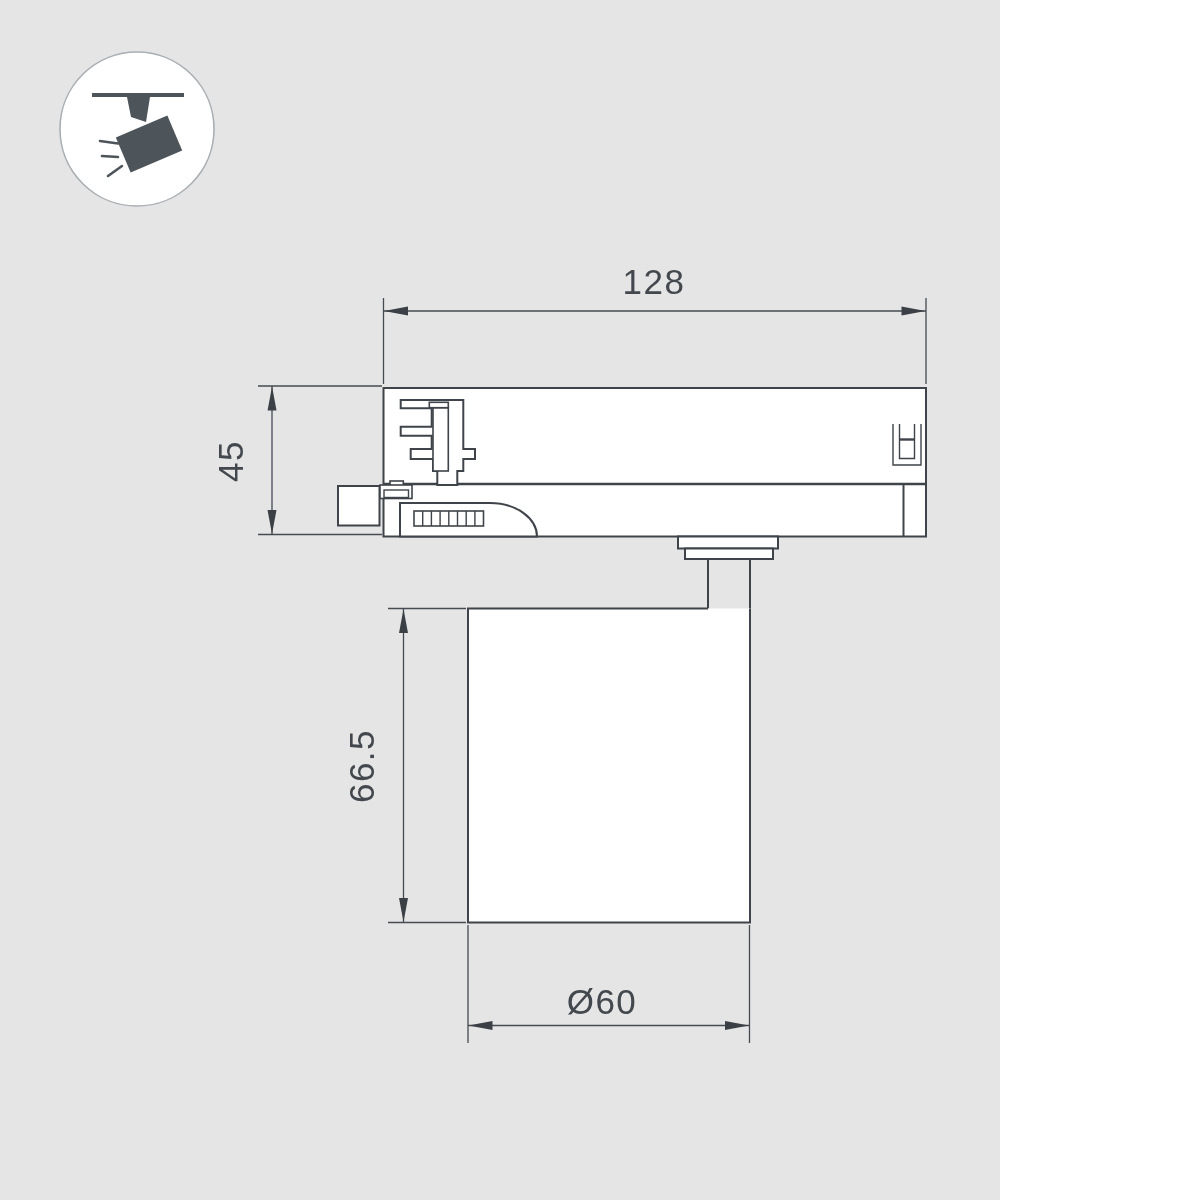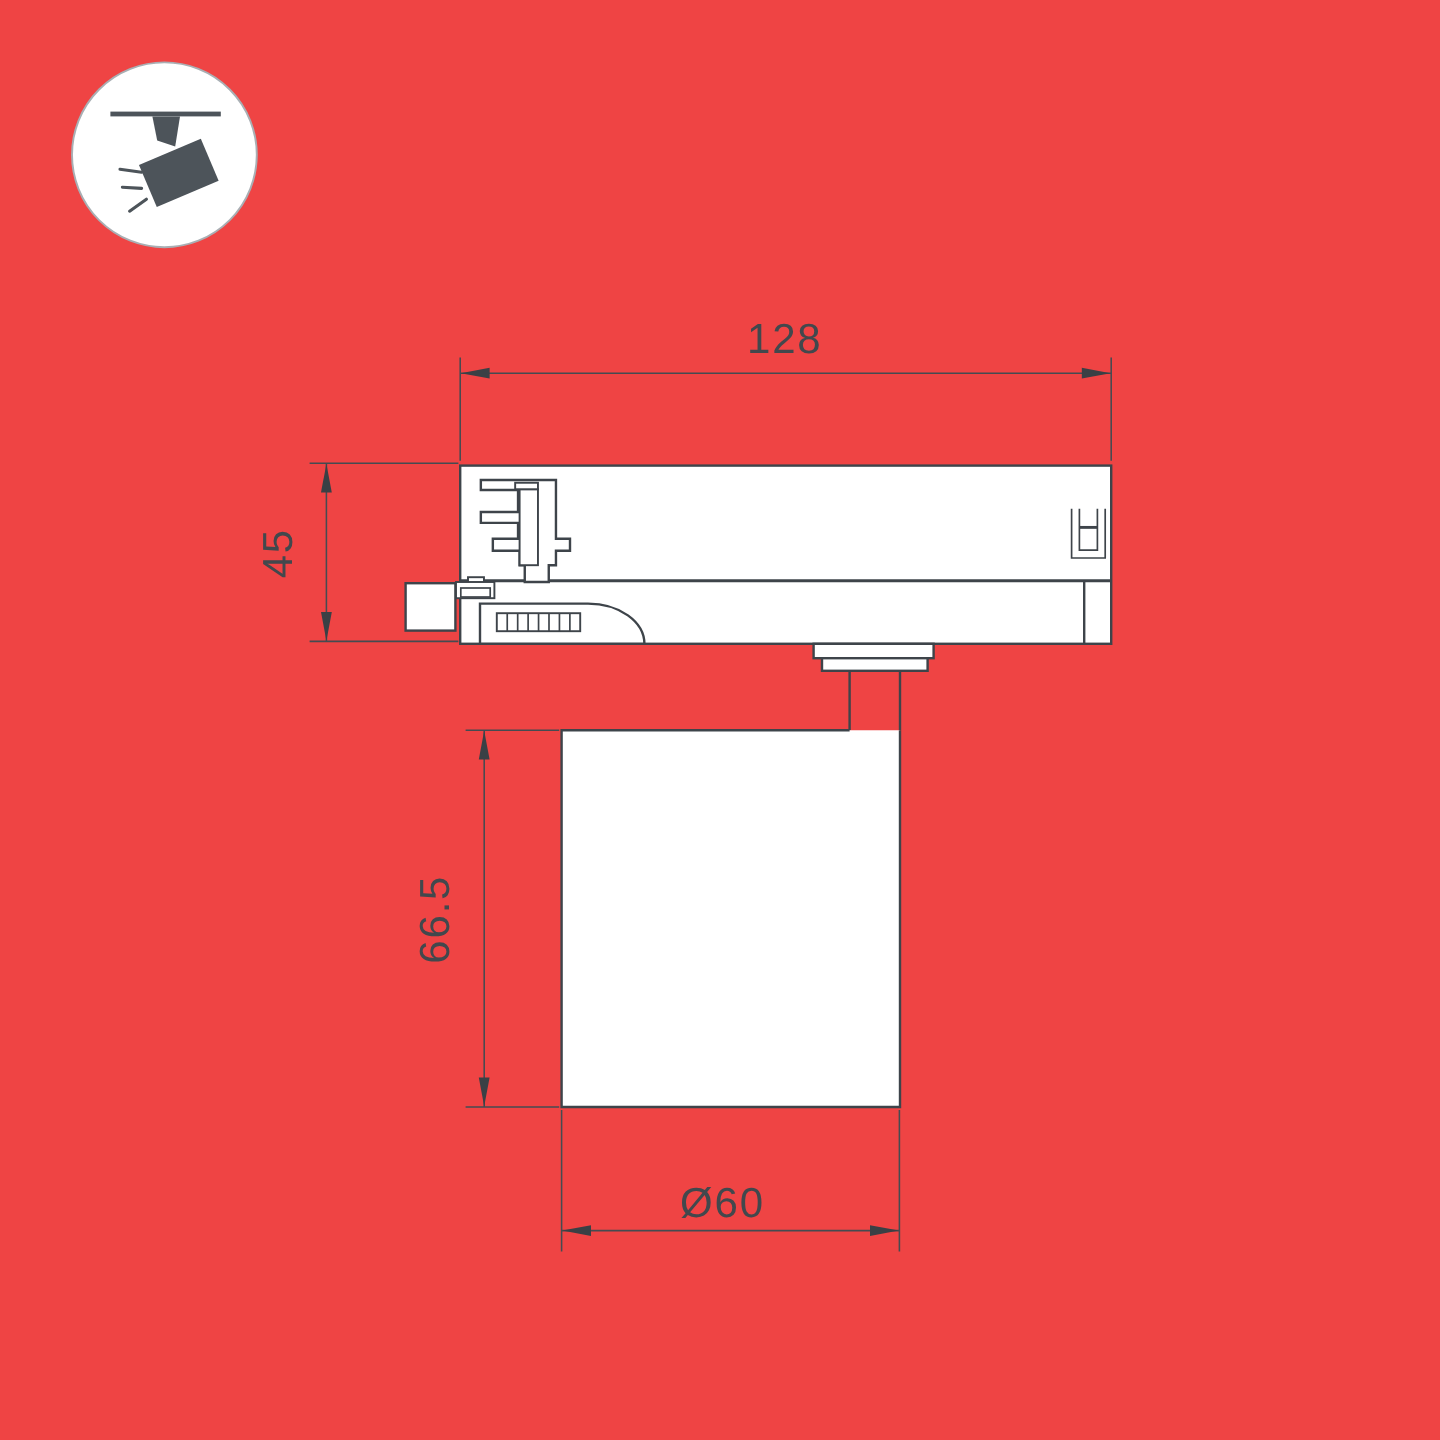--- a/index.html
+++ b/index.html
@@ -1,19 +1,19 @@
 <!DOCTYPE html>
 <html><head>
 <meta charset="utf-8">
 <style>
   html,body{margin:0;padding:0;background:#ffffff;}
   #canvas{
     position:relative;
-    width:1200px;height:1200px;
-    background:#ef4444;
+    width:1000px;height:1200px;
+    background:#e5e5e5;
     font-family:"Liberation Sans", sans-serif;
     overflow:hidden;
   }
   svg{display:block;}
   .part{fill:#ffffff;stroke:#3e444a;stroke-width:2;}
   .part-thin{fill:#ffffff;stroke:#3e444a;stroke-width:1.6;}
   .edge{fill:none;stroke:#3e444a;stroke-width:2;}
   .edge-thin{fill:none;stroke:#3e444a;stroke-width:1.4;}
   .dimline{fill:none;stroke:#454b51;stroke-width:1.3;}
   .arrow{fill:#3a4045;stroke:none;}

